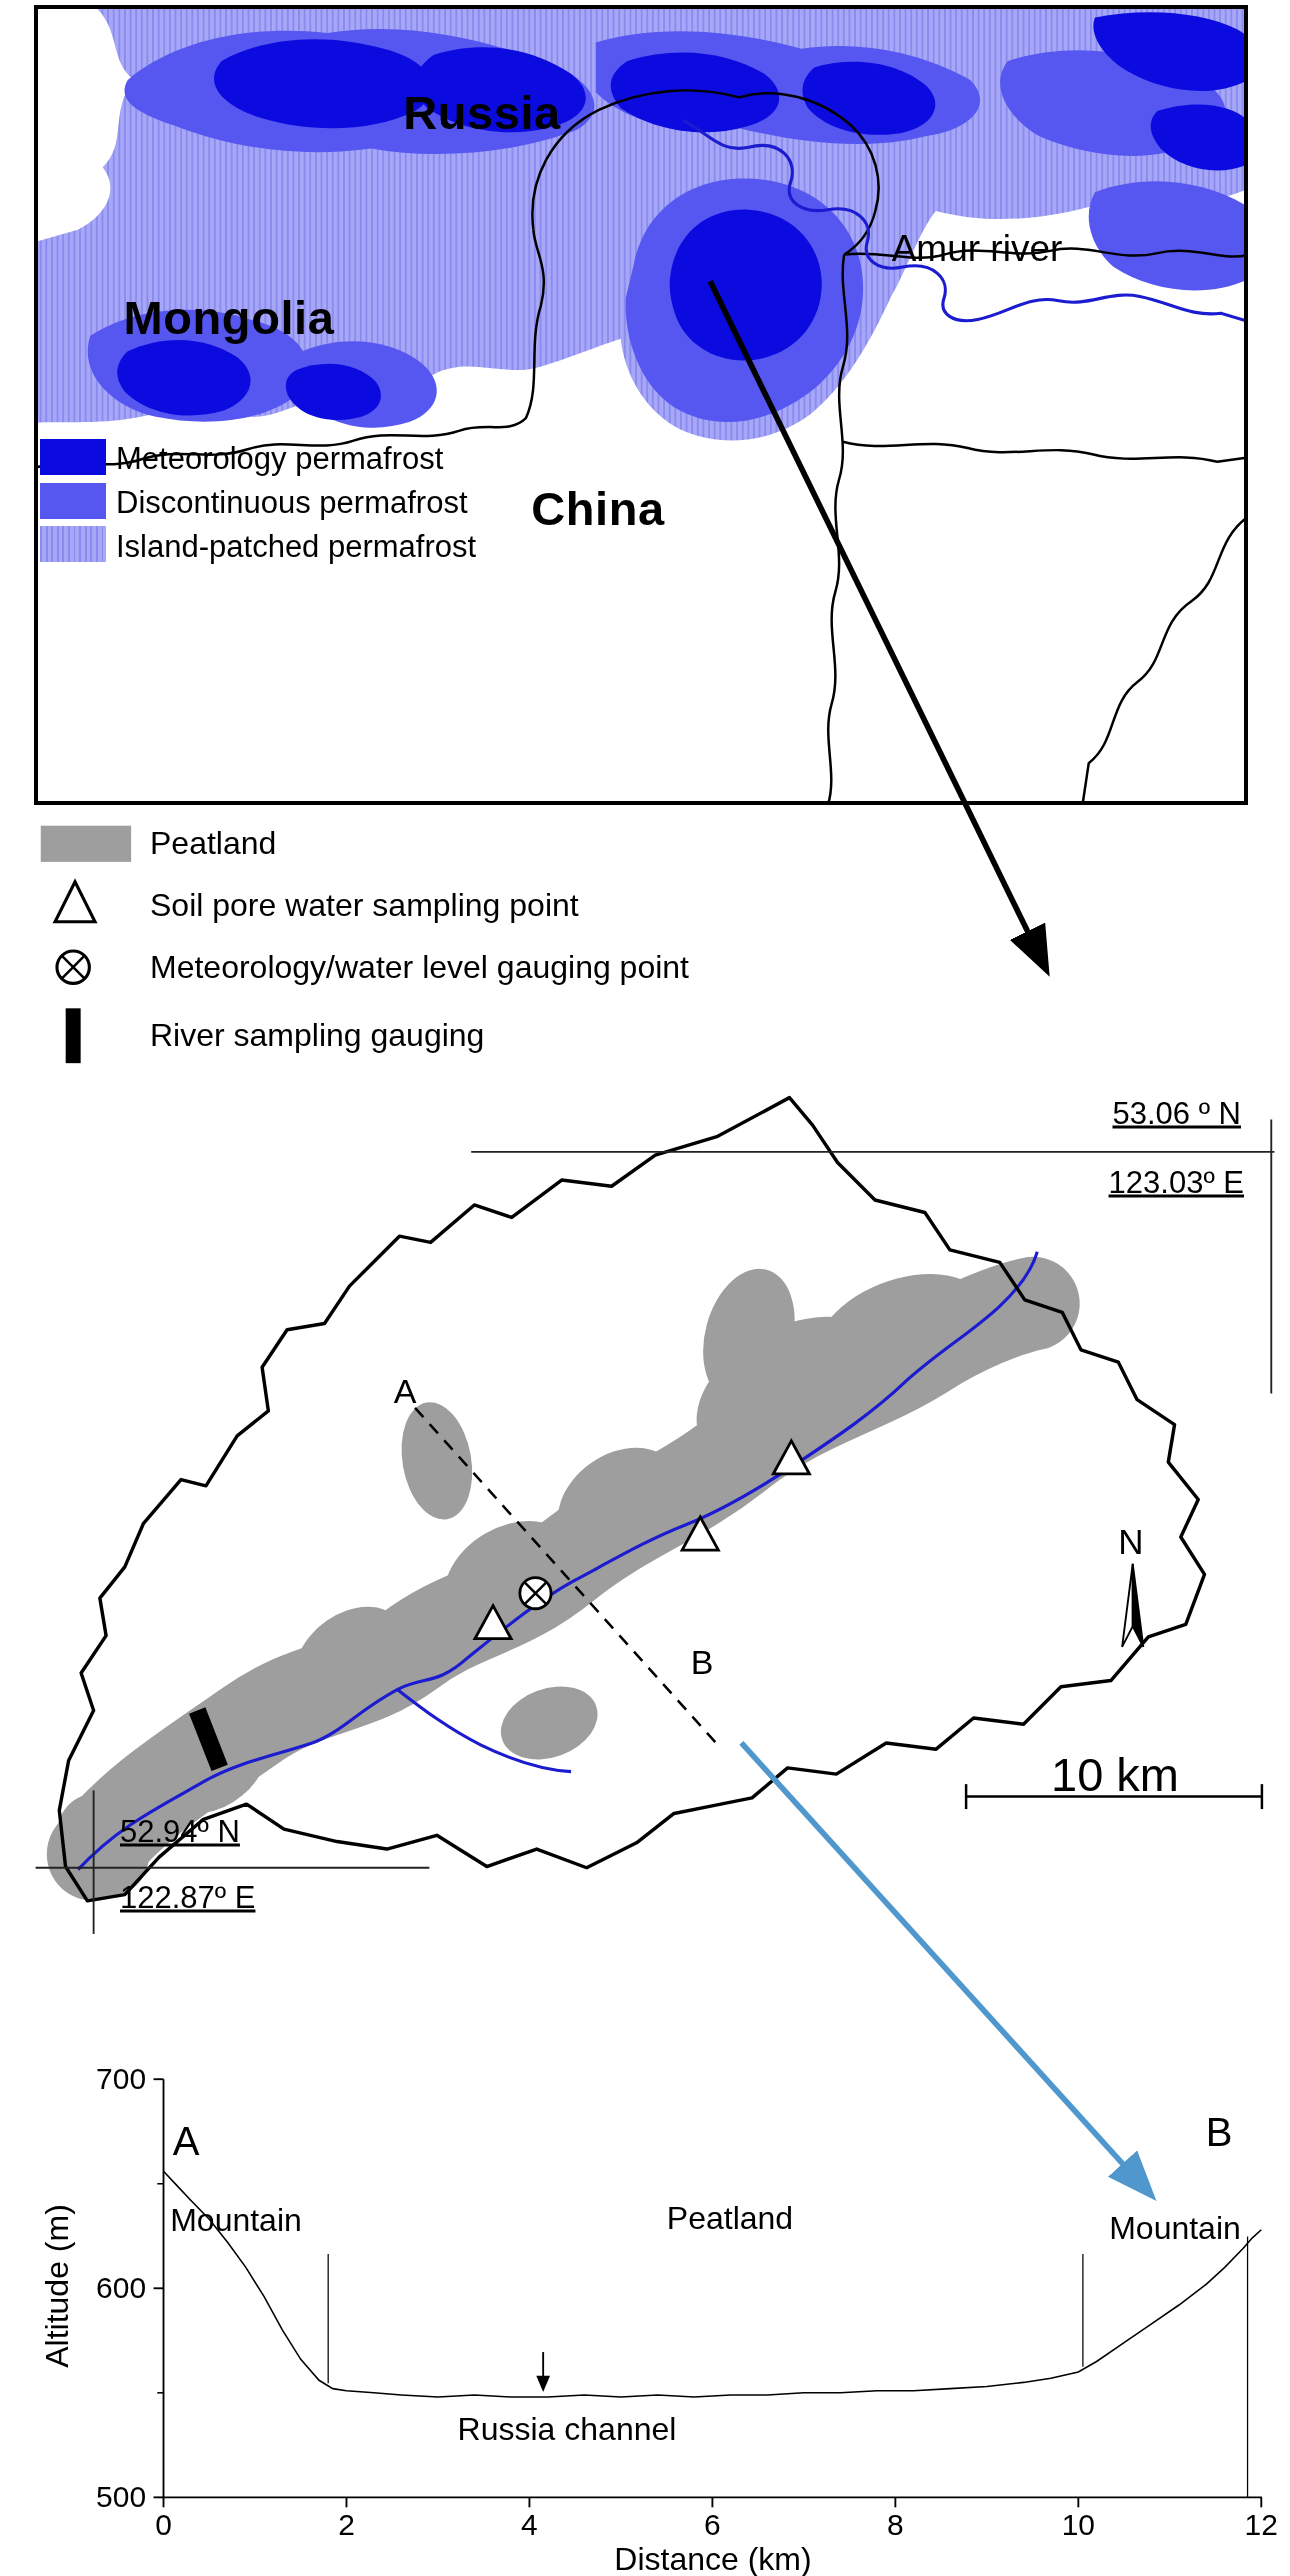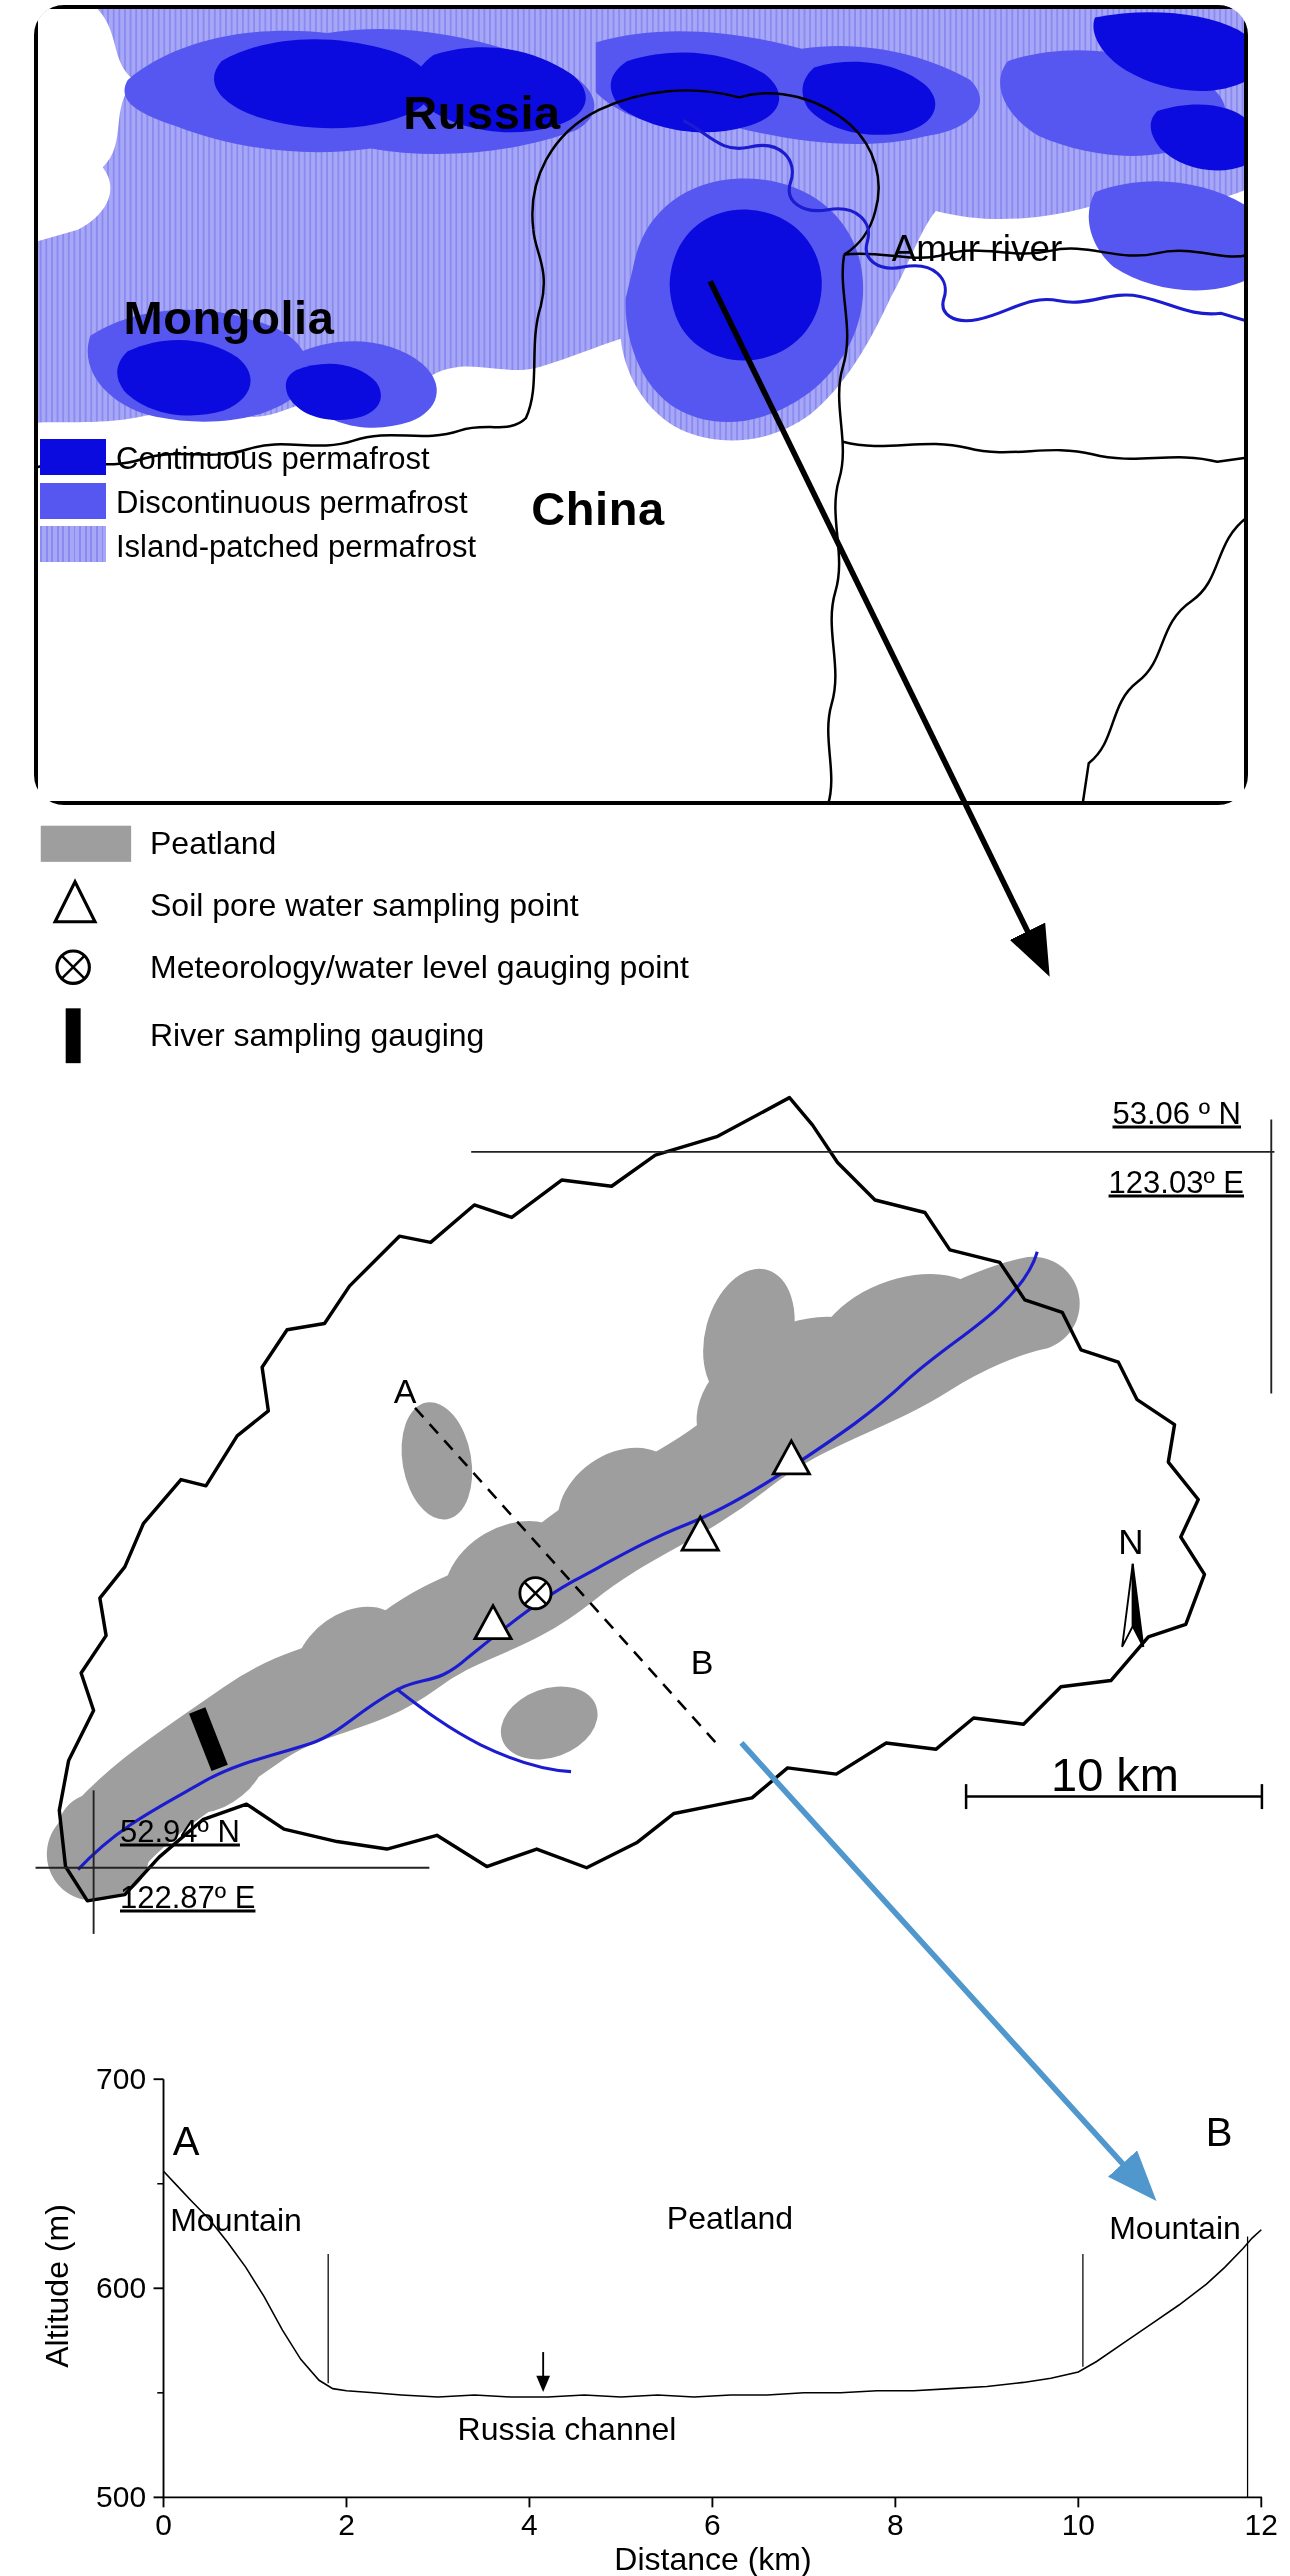--- a/index.html
+++ b/index.html
@@ -14,21 +14,21 @@
   html,body{margin:0;padding:0;background:#fff;}
   .fig{position:relative;width:1290px;height:2576px;background:#fff;color:#000;
        font-family:"Liberation Sans","DejaVu Sans",sans-serif;overflow:hidden;}
   .abs{position:absolute;}
   svg{position:absolute;overflow:visible;}
   svg text{font-family:"Liberation Sans","DejaVu Sans",sans-serif;fill:#000;}
   .lab{position:absolute;white-space:nowrap;line-height:1;transform:translate(-50%,-50%);}
   .lab.left{transform:translate(0,-50%);}
   .lab.right{transform:translate(-100%,-50%);}
   .lab.vert{transform:translate(-50%,-50%) rotate(-90deg);}
-  .panelA{position:absolute;left:34px;top:5px;width:1214px;height:800px;overflow:hidden;background:#fff;border-radius:30px;}
+  .panelA{position:absolute;left:34px;top:5px;width:1214px;height:800px;overflow:hidden;background:#fff;}
   .panelA-border{position:absolute;left:0;top:0;right:0;bottom:0;border:4.4px solid #000;pointer-events:none;}
   .country{font-weight:bold;font-size:47px;letter-spacing:0.6px;}
   .mlrow-label{font-size:31px;}
   .sw{position:absolute;width:66px;height:36px;}
   .sw0{background:var(--continuous_permafrost);}
   .sw1{background:var(--discontinuous_permafrost);}
   .sw2{background:repeating-linear-gradient(90deg,var(--island_permafrost_stripe) 0 1.9px,var(--island_permafrost) 1.9px 5.6px);}
   .sitelab{font-size:32px;}
   .coordlab{font-size:31px;text-decoration:underline;}
   .maplab{font-size:34px;}
@@ -94,21 +94,21 @@
            C1822,477 1852,500 1902,494 L1945,507"></path>
     </svg>
 
     <div class="lab country" style="left:448px;top:107px">Russia</div>
     <div class="lab country" style="left:195px;top:312px">Mongolia</div>
     <div class="lab country" style="left:564px;top:503px">China</div>
     <div class="lab" style="left:943px;top:243px;font-size:37px">Amur river</div>
 
     <div>
       <span class="sw sw0" style="left:6.2px;top:434px"></span>
-      <div class="lab left mlrow-label" style="left:82px;top:453px">Continuous permafrost</div>
+      <div class="lab left mlrow-label" style="left:82px;top:453px">Meteorology permafrost</div>
       <span class="sw sw1" style="left:6.2px;top:478px"></span>
       <div class="lab left mlrow-label" style="left:82px;top:497px">Discontinuous permafrost</div>
       <span class="sw sw2" style="left:6.2px;top:521px"></span>
       <div class="lab left mlrow-label" style="left:82px;top:541px">Island-patched permafrost</div>
     </div>
 
     <div class="panelA-border"></div>
   </div>
 
   <svg class="abs" style="left:0;top:812px" width="175" height="268" viewBox="0 0 280 430">

